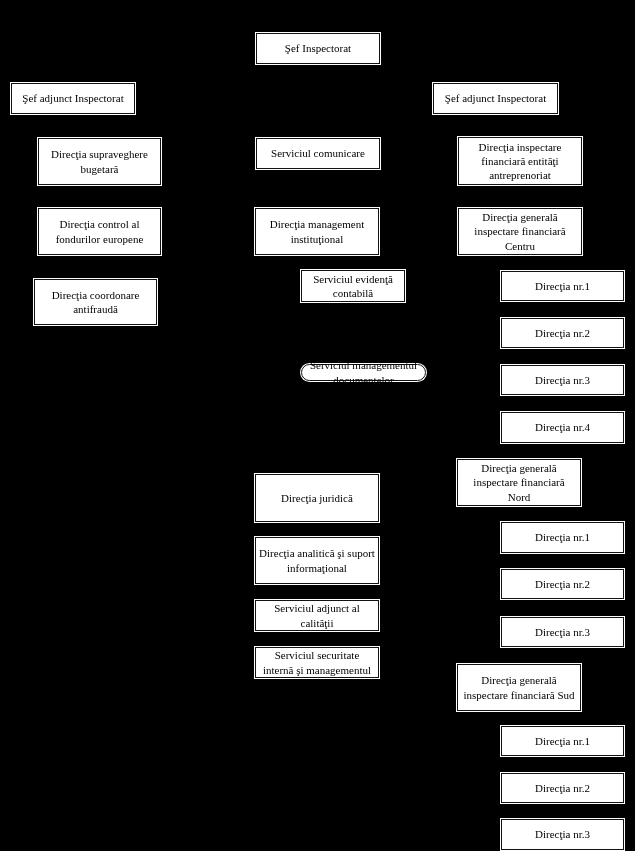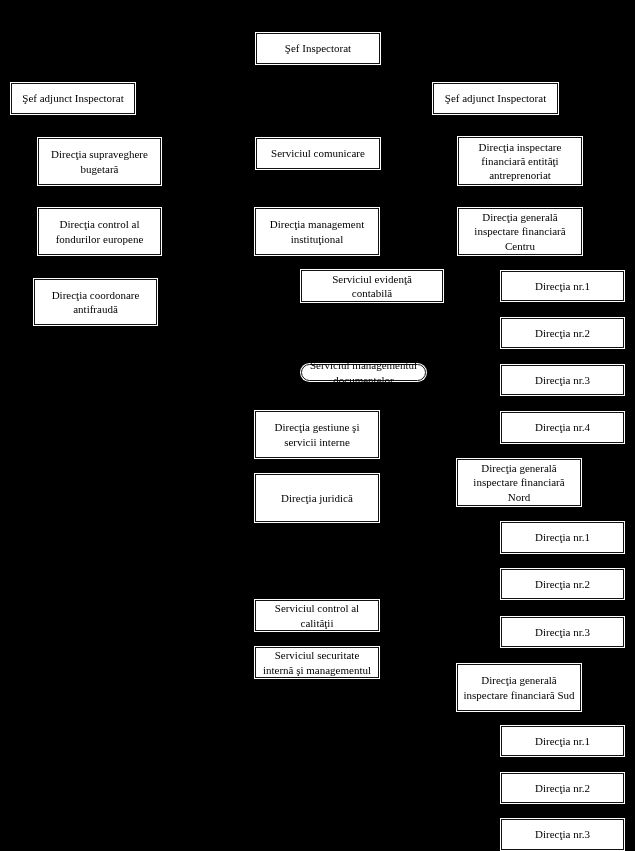--- a/index.html
+++ b/index.html
@@ -50,33 +50,33 @@
 fondurilor europene</div>
 
   <div class="box" style="left:34px; top:279px; width:123px; height:46px;">Direcţia coordonare
 antifraudă</div>
 
   <div class="box" style="left:256px; top:138px; width:124px; height:31px;">Serviciul comunicare</div>
 
   <div class="box" style="left:255px; top:208px; width:124px; height:47px;">Direcţia management
 instituţional</div>
 
-  <div class="box" style="left:255px; top:411px; width:124px; height:47px;">Direcţia gestiune şi
-servicii interne</div>
 
   <div class="box" style="left:255px; top:474px; width:124px; height:48px;">Direcţia juridică</div>
 
+  <div class="box" style="left:255px; top:537px; width:124px; height:47px;">Direcţia analitică şi suport
+informaţional</div>
 
-  <div class="box" style="left:255px; top:600px; width:124px; height:31px;">Serviciul control al
+  <div class="box" style="left:255px; top:600px; width:124px; height:31px;">Serviciul adjunct al
 calităţii</div>
 
   <div class="box" style="left:255px; top:647px; width:124px; height:31px;">Serviciul securitate
 internă şi managementul</div>
 
-  <div class="box" style="left:301px; top:270px; width:142px; height:32px;">Serviciul evidenţă
+  <div class="box" style="left:301px; top:270px; width:104px; height:32px;">Serviciul evidenţă
 contabilă</div>
 
 
   <div class="box" style="left:301px; top:364px; width:125px; height:17px;border-radius:10px;">Serviciul managementul
 documentelor</div>
 
   <div class="box" style="left:458px; top:137px; width:124px; height:48px;">Direcţia inspectare
 financiară entităţi
 antreprenoriat</div>
 

